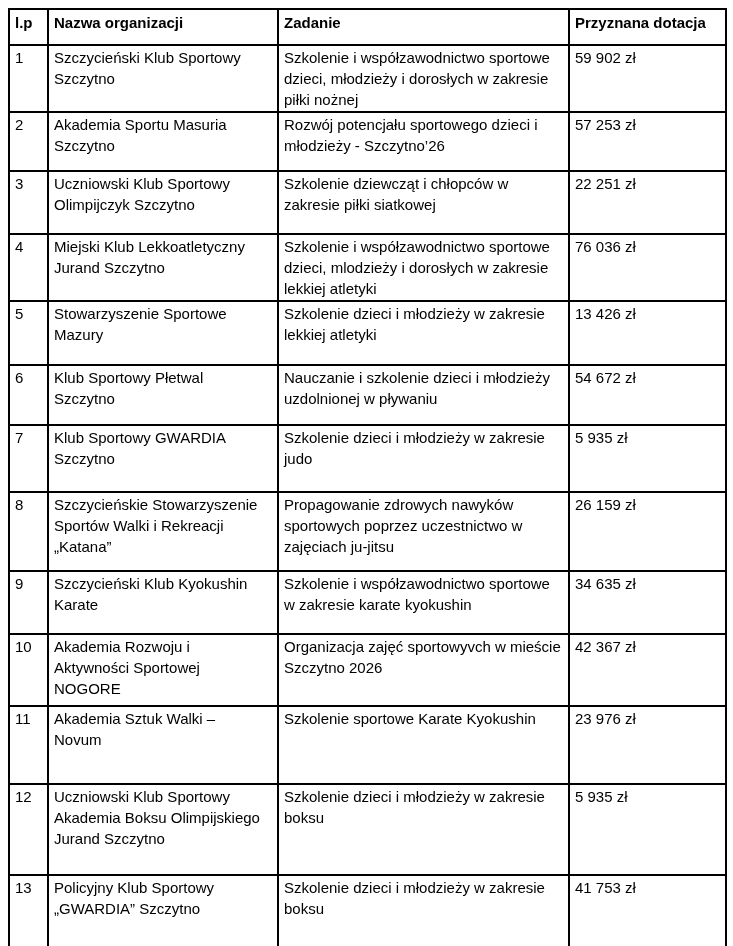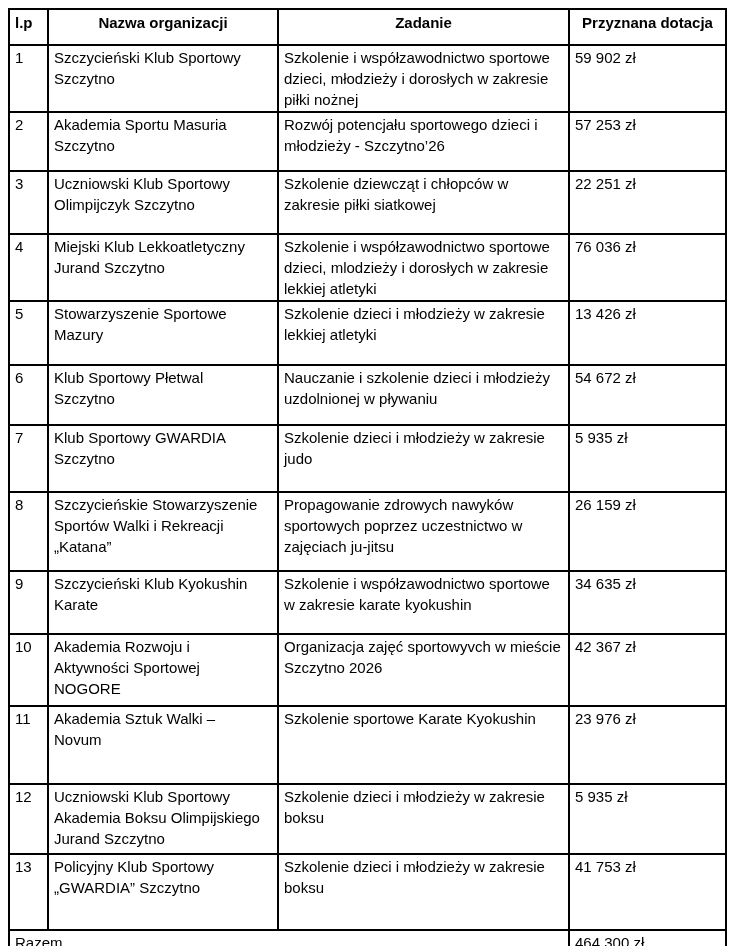--- a/index.html
+++ b/index.html
@@ -28,21 +28,21 @@
     border: 2px solid #000000;
     font-size: 15px;
     line-height: 21px;
     vertical-align: top;
     padding: 1px 5px 1px 5px;
     overflow: hidden;
     white-space: pre-line;
   }
   table.grants th {
     font-weight: bold;
-    text-align: center;
+    text-align: left;
     padding-top: 2px;
   }
   table.grants th.col-lp {
     text-align: left;
   }
   td.cell-lp {
     text-align: left;
   }
   td.cell-dotacja {
     vertical-align: middle;
@@ -161,21 +161,21 @@
 Szczytno 2026</td>
         <td class="cell-dotacja">42 367 zł</td>
       </tr>
       <tr style="height:78px">
         <td class="cell-lp">11</td>
         <td>Akademia Sztuk Walki –
 Novum</td>
         <td>Szkolenie sportowe Karate Kyokushin</td>
         <td class="cell-dotacja">23 976 zł</td>
       </tr>
-      <tr style="height:70px">
+      <tr style="height:91px">
         <td class="cell-lp">12</td>
         <td>Uczniowski Klub Sportowy
 Akademia Boksu Olimpijskiego
 Jurand Szczytno</td>
         <td>Szkolenie dzieci i młodzieży w zakresie
 boksu</td>
         <td class="cell-dotacja">5 935 zł</td>
       </tr>
       <tr style="height:76px">
         <td class="cell-lp">13</td>

